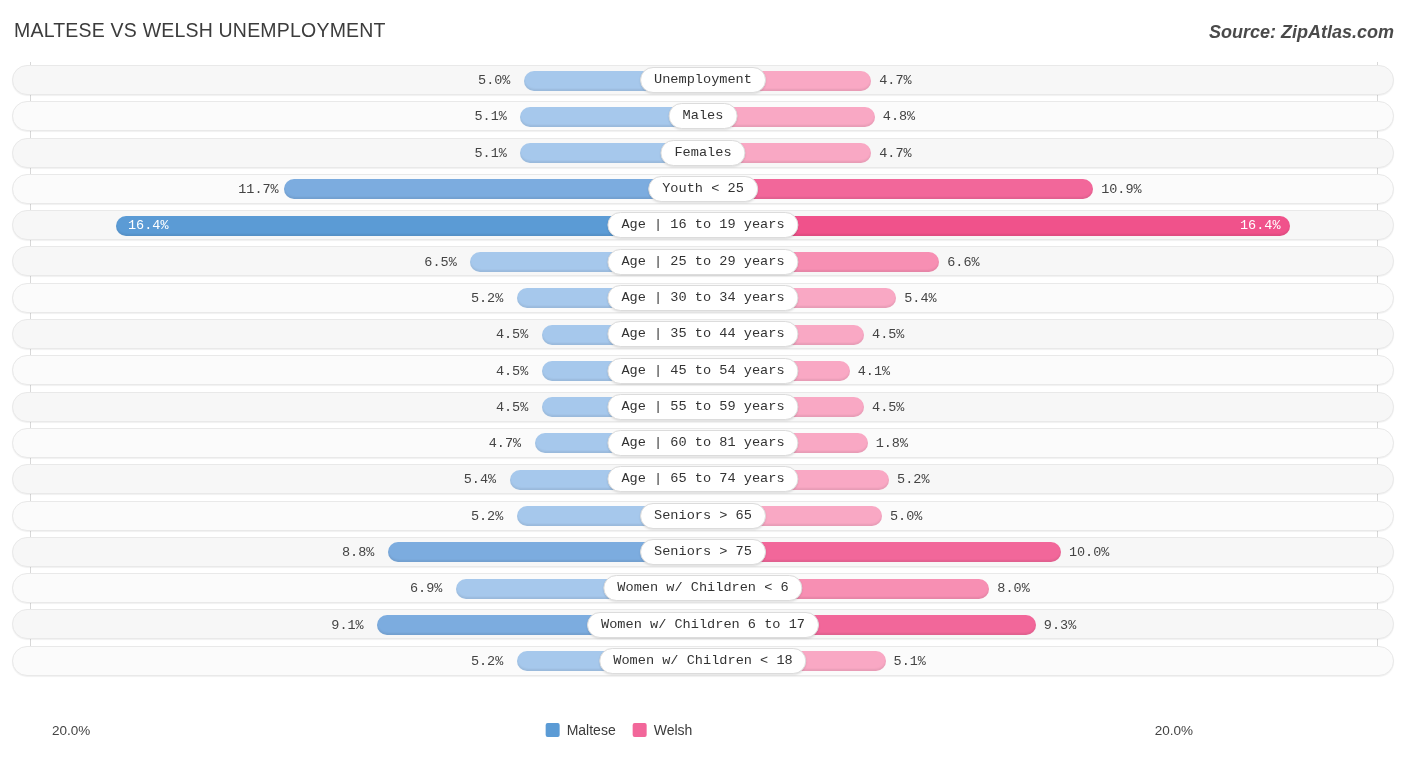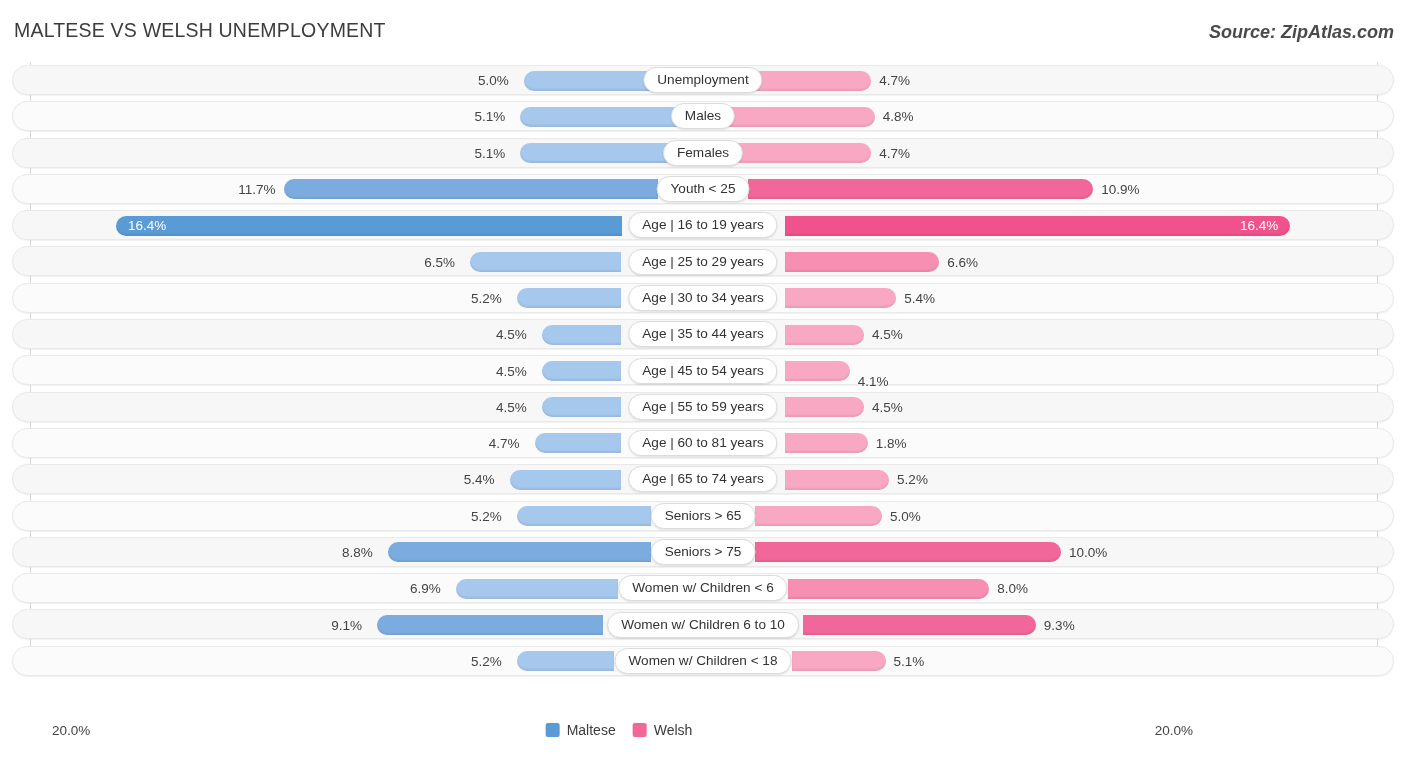--- a/index.html
+++ b/index.html
@@ -27,21 +27,21 @@
   
   .plot{
     position:absolute;left:0;top:62px;width:1406px;height:655px;
   }
   .gridline{
     position:absolute;top:0;bottom:61px;width:1px;background:#d8d8d8;
   }
   .gridline.left{left:30px;}
   .gridline.right{left:1377px;}
 
-  .rows{position:absolute;left:0;top:0;width:1406px;}
+  .rows{position:absolute;left:0;top:0;width:1406px;font-family:Liberation Mono, monospace;}
 
   .row{
     position:relative;
     height:36.3px;
     margin:0;
   }
   .track{
     position:absolute;left:12px;right:12px;top:3px;height:30px;
     background:#f7f7f7;
     border:1px solid #e9e9e9;
@@ -174,21 +174,21 @@
           <div class="bar right" style="left: 784.5px; width: 79.5671px; background: rgb(249, 168, 196);"></div>
           <div class="val" style="left: 495.933px;">4.5%</div>
           <div class="val" style="left: 872.067px;">4.5%</div>
           <div class="center-label">Age | 35 to 44 years</div>
         </div>
         <div class="row alt">
           <div class="track"></div>
           <div class="bar left" style="left: 541.933px; width: 79.5671px; background: rgb(166, 200, 236);"></div>
           <div class="bar right" style="left: 784.5px; width: 65.25px; background: rgb(249, 168, 196);"></div>
           <div class="val" style="left: 495.933px;">4.5%</div>
-          <div class="val" style="left: 857.75px; margin-top: 10px;">4.1%</div>
+          <div class="val" style="left: 857.75px;">4.1%</div>
           <div class="center-label">Age | 45 to 54 years</div>
         </div>
         <div class="row">
           <div class="track"></div>
           <div class="bar left" style="left: 541.933px; width: 79.5671px; background: rgb(166, 200, 236);"></div>
           <div class="bar right" style="left: 784.5px; width: 79.5671px; background: rgb(249, 168, 196);"></div>
           <div class="val" style="left: 495.933px;">4.5%</div>
           <div class="val" style="left: 872.067px;">4.5%</div>
           <div class="center-label">Age | 55 to 59 years</div>
         </div>
@@ -231,21 +231,21 @@
           <div class="val" style="left: 410.03px;">6.9%</div>
           <div class="val" style="left: 997.341px;">8.0%</div>
           <div class="center-label">Women w/ Children &lt; 6</div>
         </div>
         <div class="row">
           <div class="track"></div>
           <div class="bar left" style="left: 377.287px; width: 225.838px; background: rgb(124, 172, 223);"></div>
           <div class="bar right" style="left: 802.875px; width: 232.997px; background: rgb(242, 103, 154);"></div>
           <div class="val" style="left: 331.287px;">9.1%</div>
           <div class="val" style="left: 1043.87px;">9.3%</div>
-          <div class="center-label">Women w/ Children 6 to 10</div>
+          <div class="center-label">Women w/ Children 6 to 17</div>
         </div>
         <div class="row alt">
           <div class="track"></div>
           <div class="bar left" style="left: 516.878px; width: 97.272px; background: rgb(166, 200, 236);"></div>
           <div class="bar right" style="left: 791.85px; width: 93.6927px; background: rgb(249, 168, 196);"></div>
           <div class="val" style="left: 470.878px;">5.2%</div>
           <div class="val" style="left: 893.543px;">5.1%</div>
           <div class="center-label">Women w/ Children &lt; 18</div>
         </div>
       </div>

